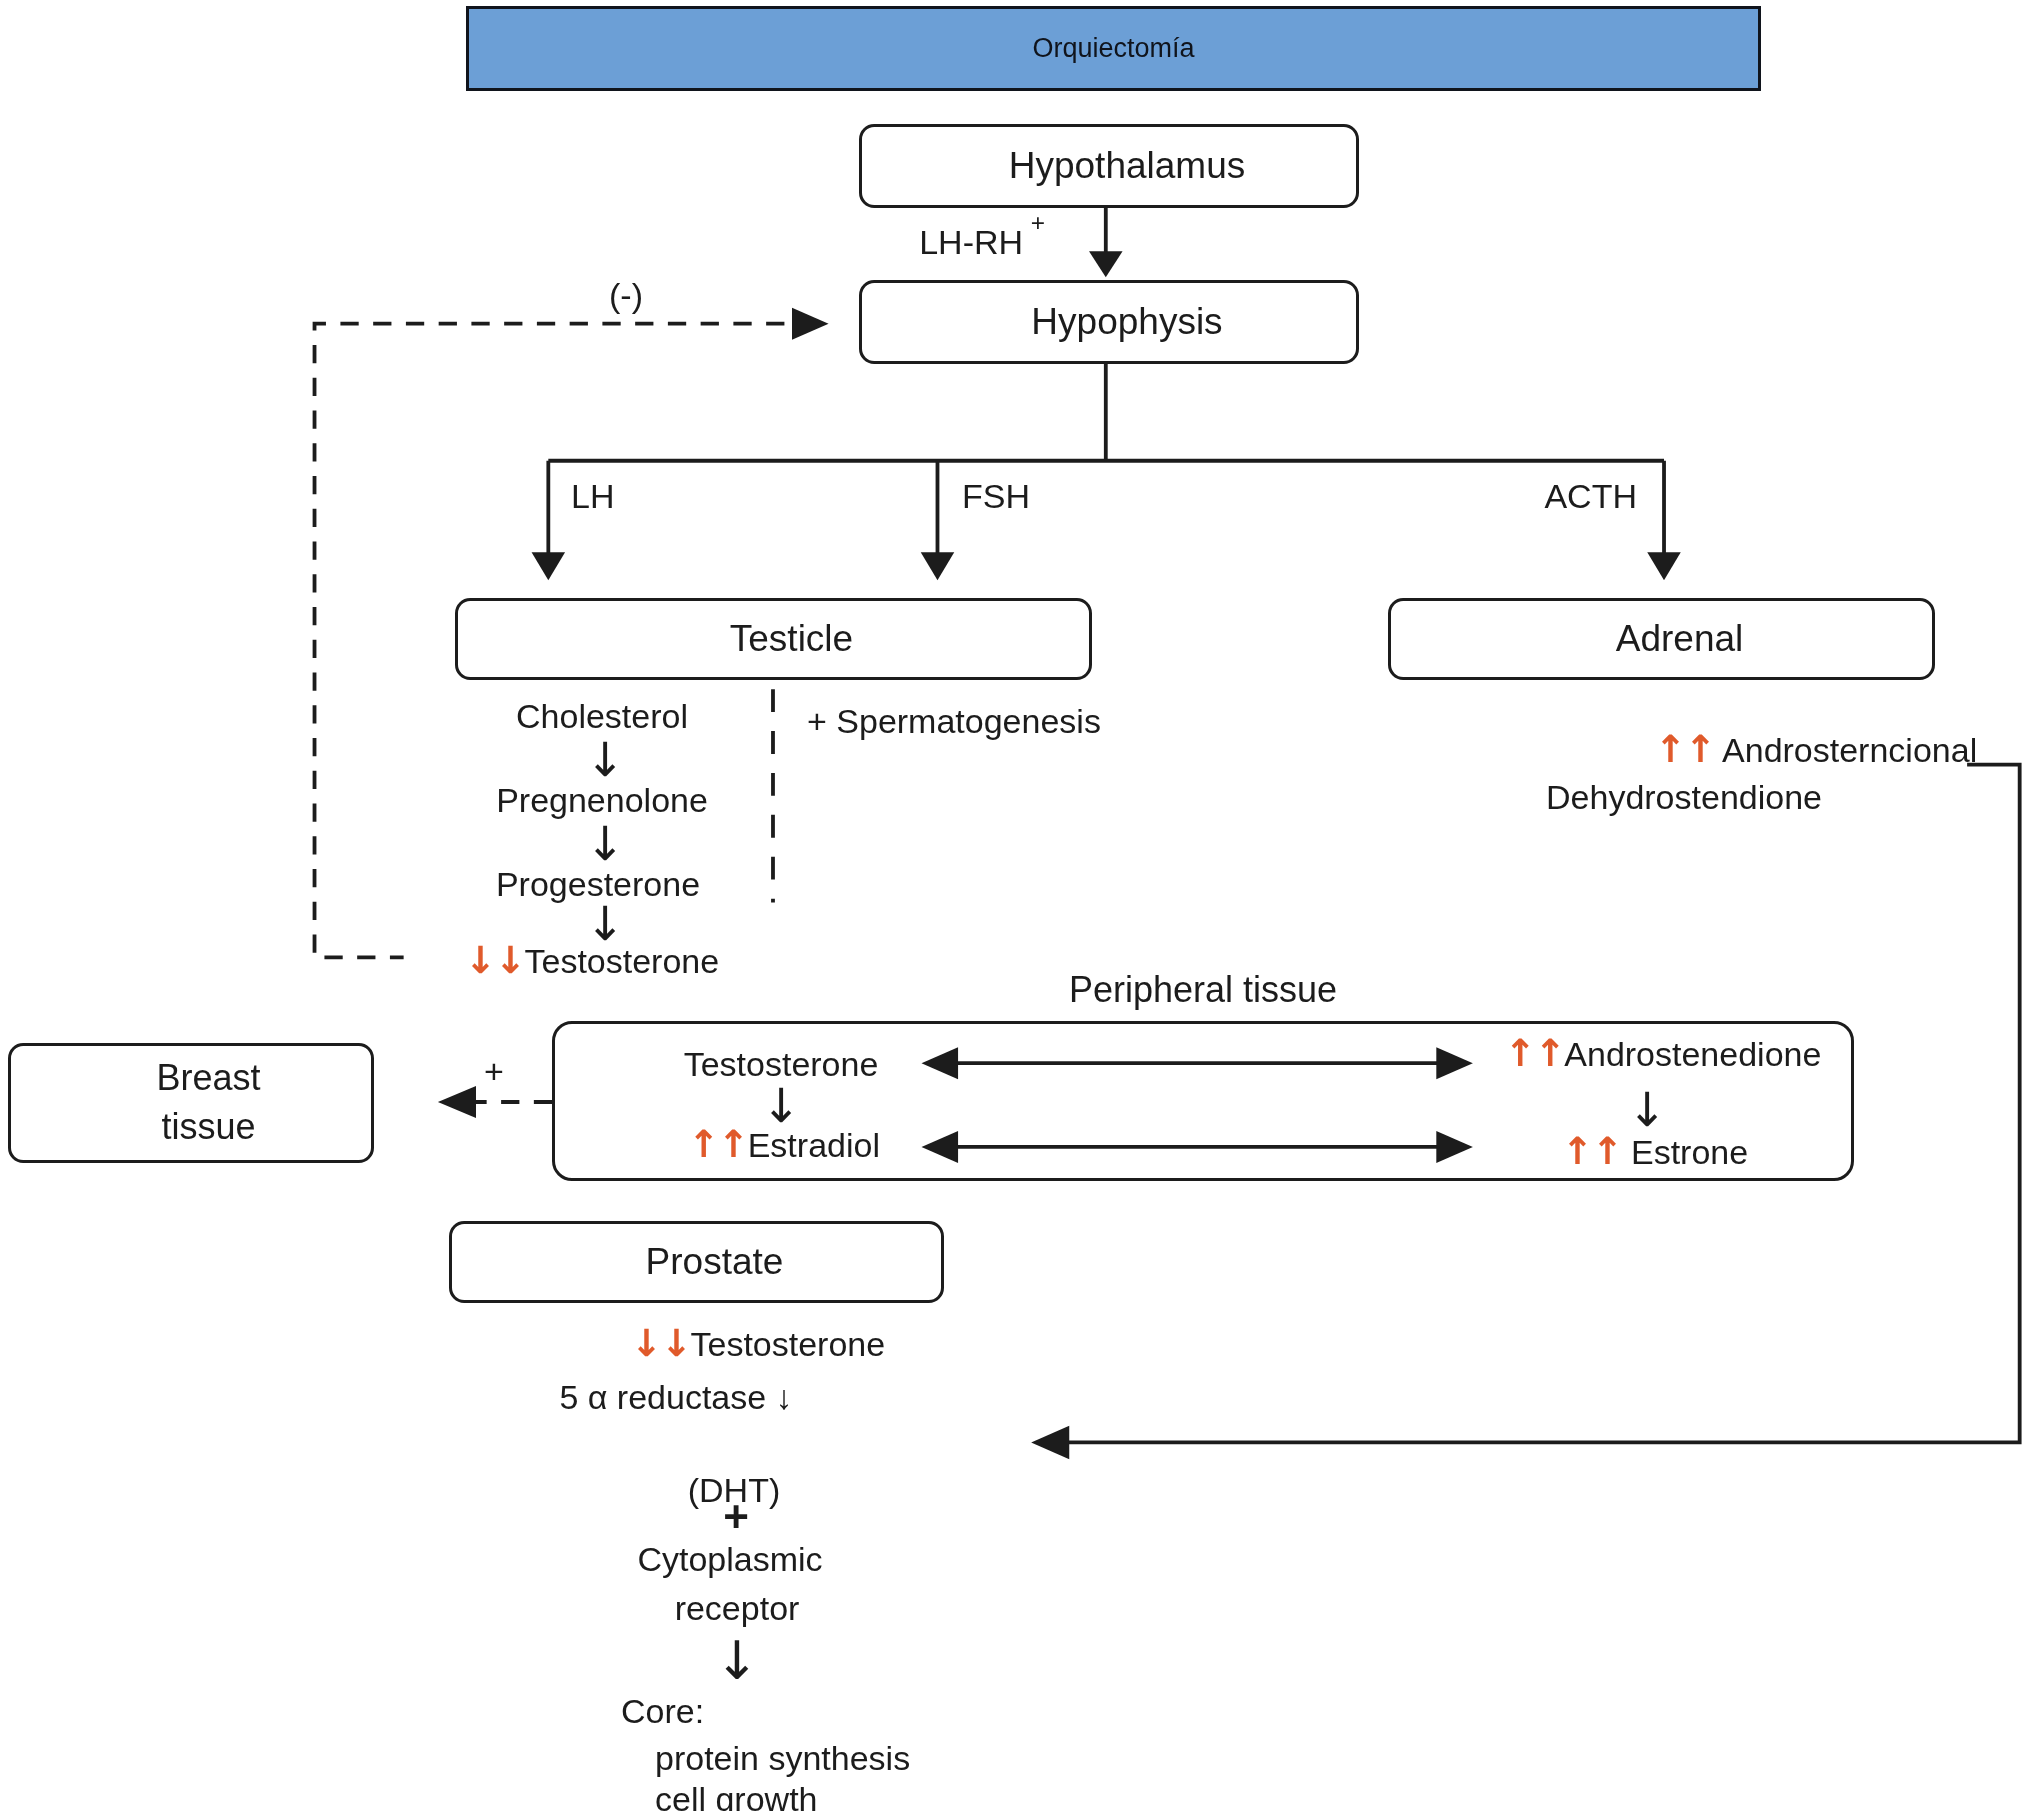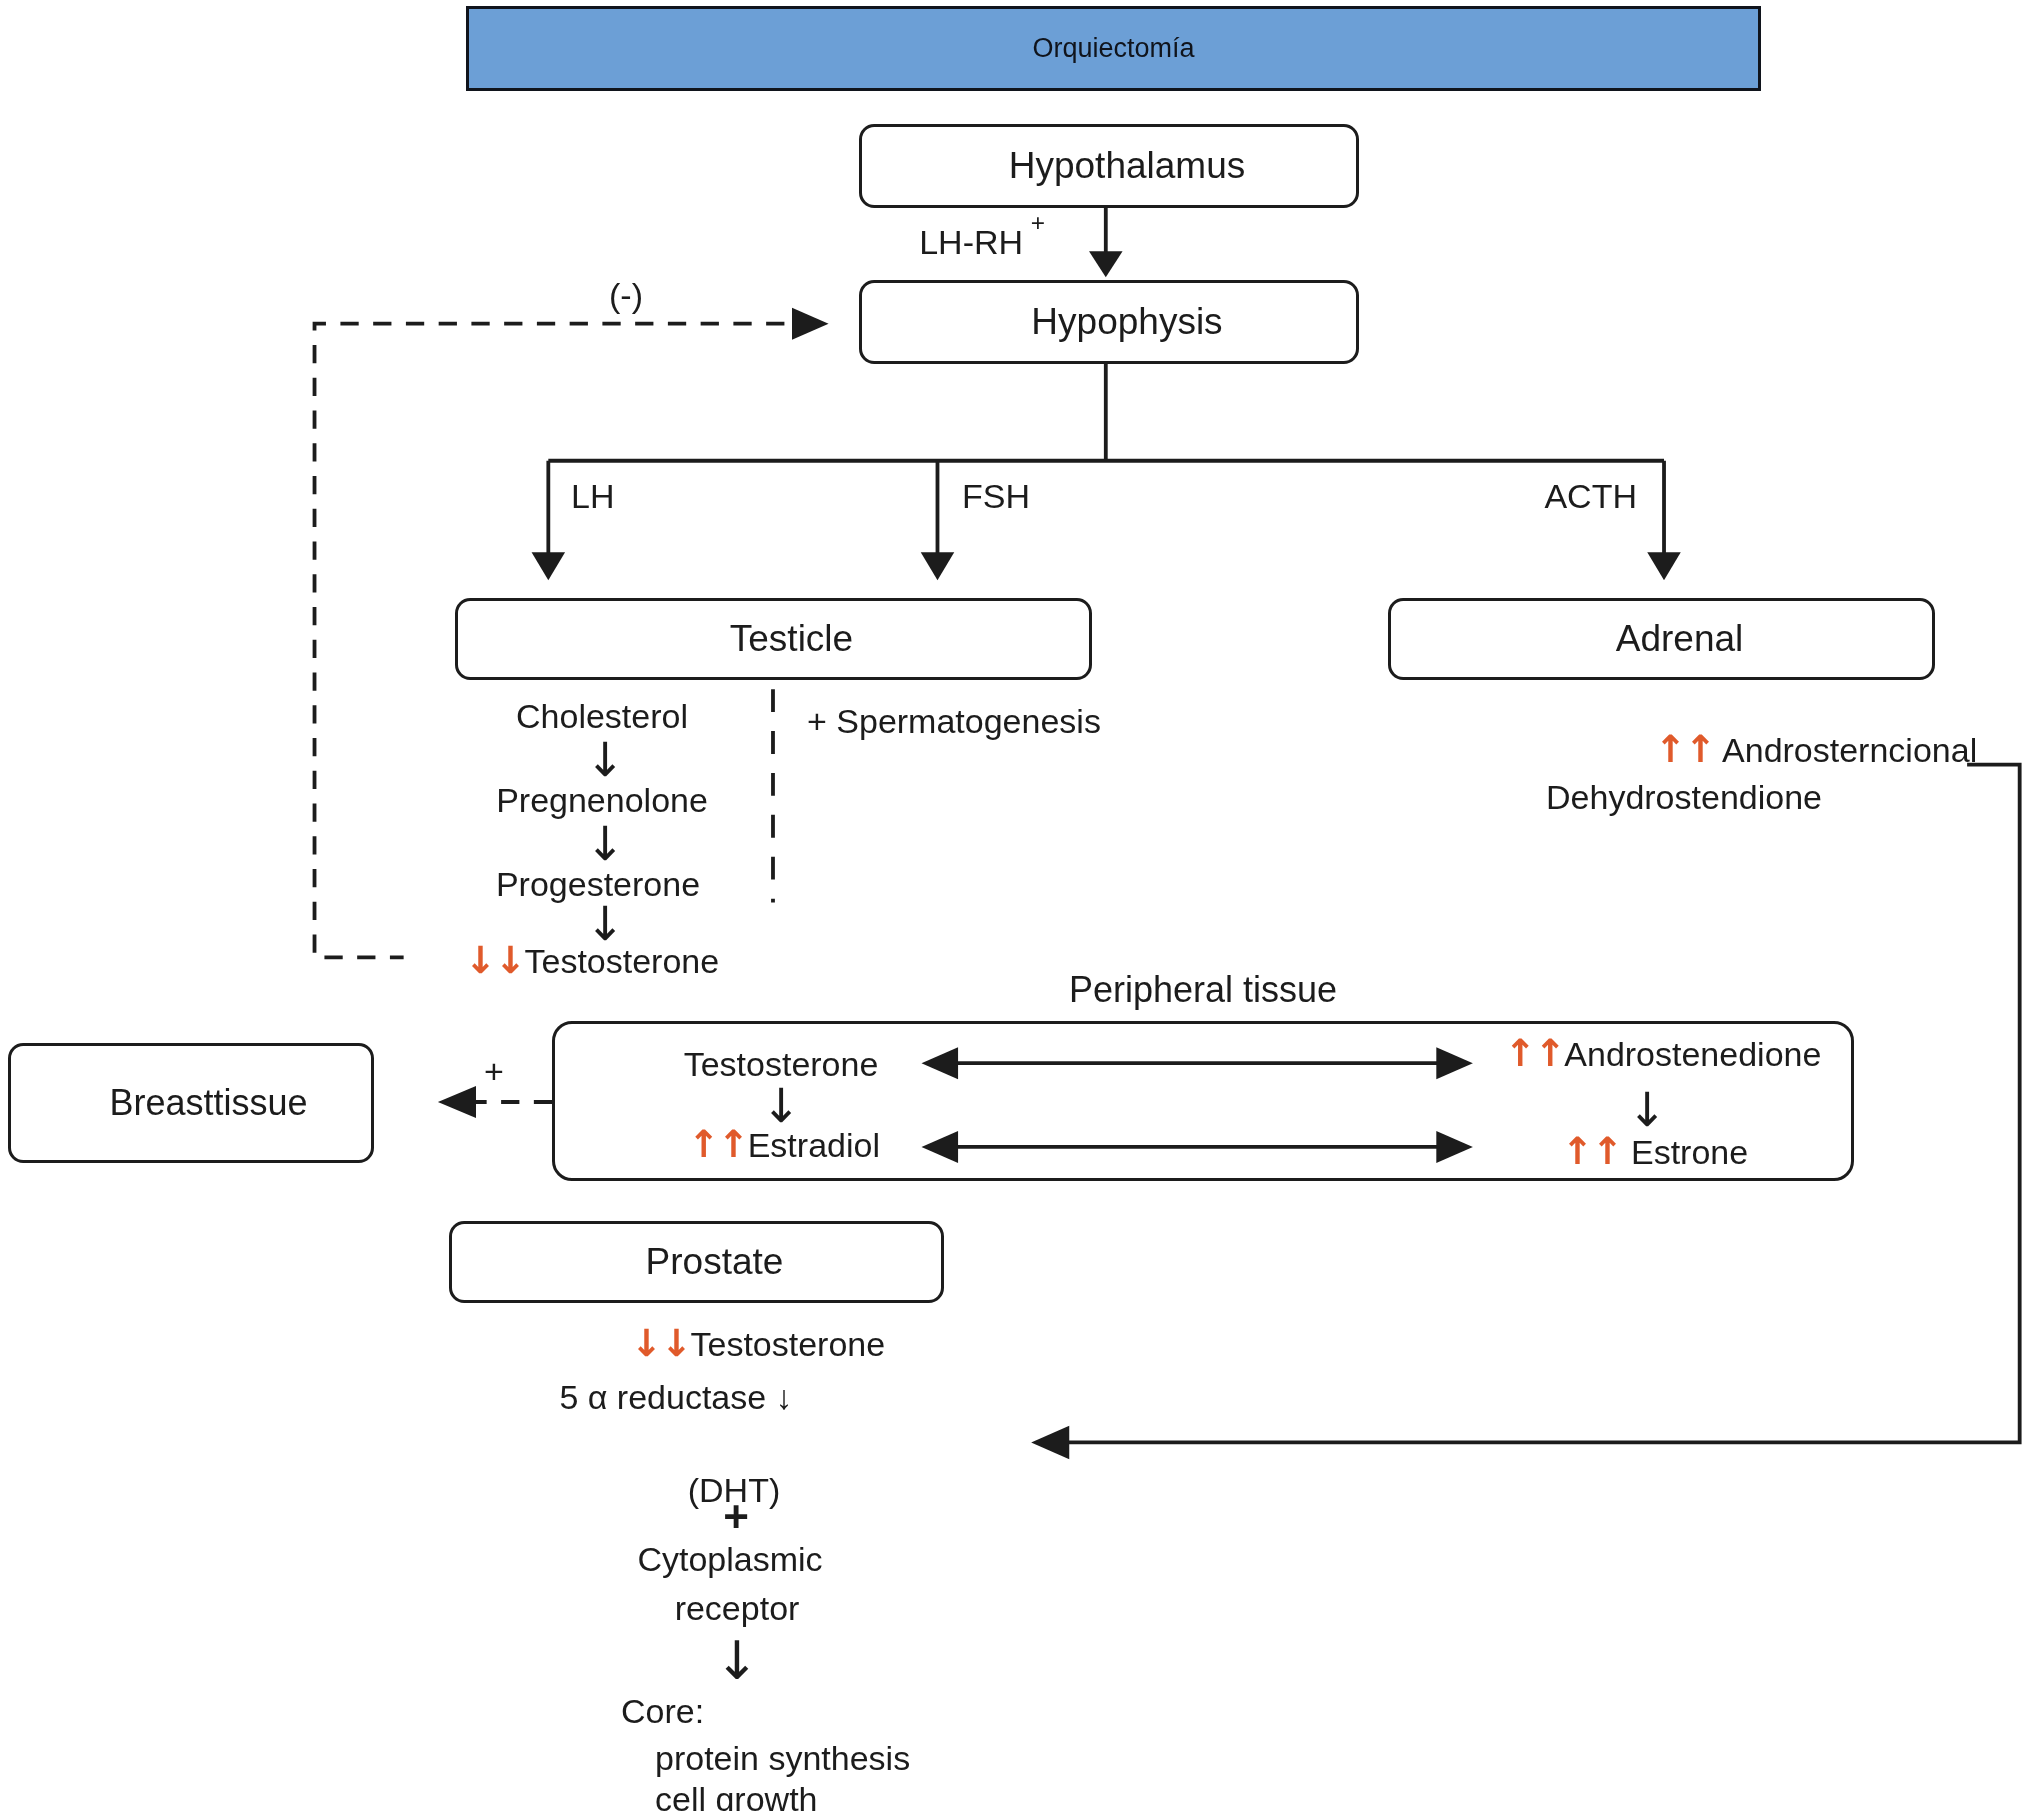--- a/index.html
+++ b/index.html
@@ -55,21 +55,21 @@
   }
   .ga{ 
     position:absolute;
     transform:translate(-50%,-50%);
     font-family:"DejaVu Sans",sans-serif;
     font-size:47px;line-height:1;
   }
   .ga-big{font-size:53px;}
   .plus-big{font-weight:bold;font-size:44px;}
   sup.pl{font-size:0.72em;position:relative;top:-0.45em;margin-left:7.6px;}
-  .two-line{flex-direction:row;line-height:1.35;font-size:36px;}
+  .two-line{flex-direction:column;line-height:1.35;font-size:36px;}
 </style>
 </head>
 <body>
 
 <div class="diagram">
 
   <svg class="lines" width="2025" height="1811" viewBox="0 0 2659 2378">
 
     <path d="M1452 273 V332"></path>
     <polygon points="1430,330 1474,330 1452,364"></polygon>

